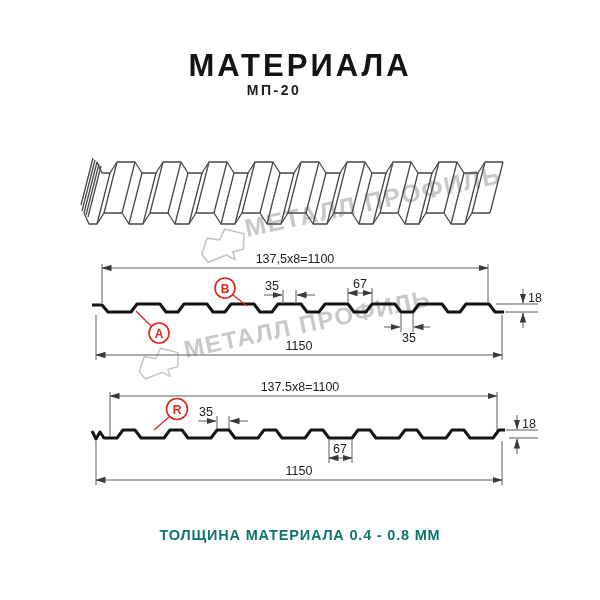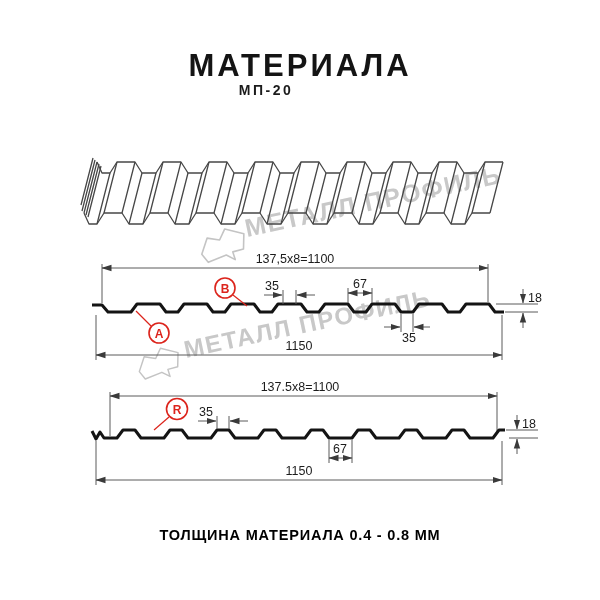--- a/index.html
+++ b/index.html
@@ -1,23 +1,23 @@
 <!DOCTYPE html>
 <html><head>
 <meta charset="utf-8">
 <style>
   html,body{margin:0;padding:0;background:#ffffff;}
   #stage{position:relative;width:600px;height:600px;background:#ffffff;overflow:hidden;
          font-family:"Liberation Sans", sans-serif;}
   .title{position:absolute;top:48px;left:0;width:600px;text-align:center;
          font-size:31px;font-weight:800;letter-spacing:3px;color:#141414;}
-  .subtitle{position:absolute;top:82px;left:0;width:532px;text-align:center;
+  .subtitle{position:absolute;top:82px;left:8px;width:532px;text-align:center;
          font-size:14px;font-weight:600;letter-spacing:2.5px;color:#1b1b1b;}
   .footer-note{position:absolute;top:527px;left:0;width:600px;text-align:center;
-         font-size:14.5px;font-weight:600;letter-spacing:0.8px;color:#000000;}
+         font-size:14.5px;font-weight:600;letter-spacing:0.8px;color:#0f766e;}
   svg{position:absolute;top:0;left:0;}
   svg text{font-family:"Liberation Sans", sans-serif;}
   .dimtxt{font-size:12.5px;fill:#1c1c1c;}
   .thin{stroke:#5a5a5a;stroke-width:1;fill:none;}
   .thick{stroke:#141414;stroke-width:3;fill:none;stroke-linejoin:round;}
   .sheet{stroke:#474747;stroke-width:1.3;fill:none;stroke-linejoin:round;}
   .red{stroke:#dc241c;fill:none;stroke-width:1.6;}
   .redtxt{fill:#dc241c;font-size:12px;font-weight:600;}
   .wmtxt{fill:#c8c8c8;font-size:25px;font-weight:700;letter-spacing:1.5px;}
   .wmlogo{stroke:#c4c4c4;stroke-width:1.6;fill:none;stroke-linejoin:round;}

